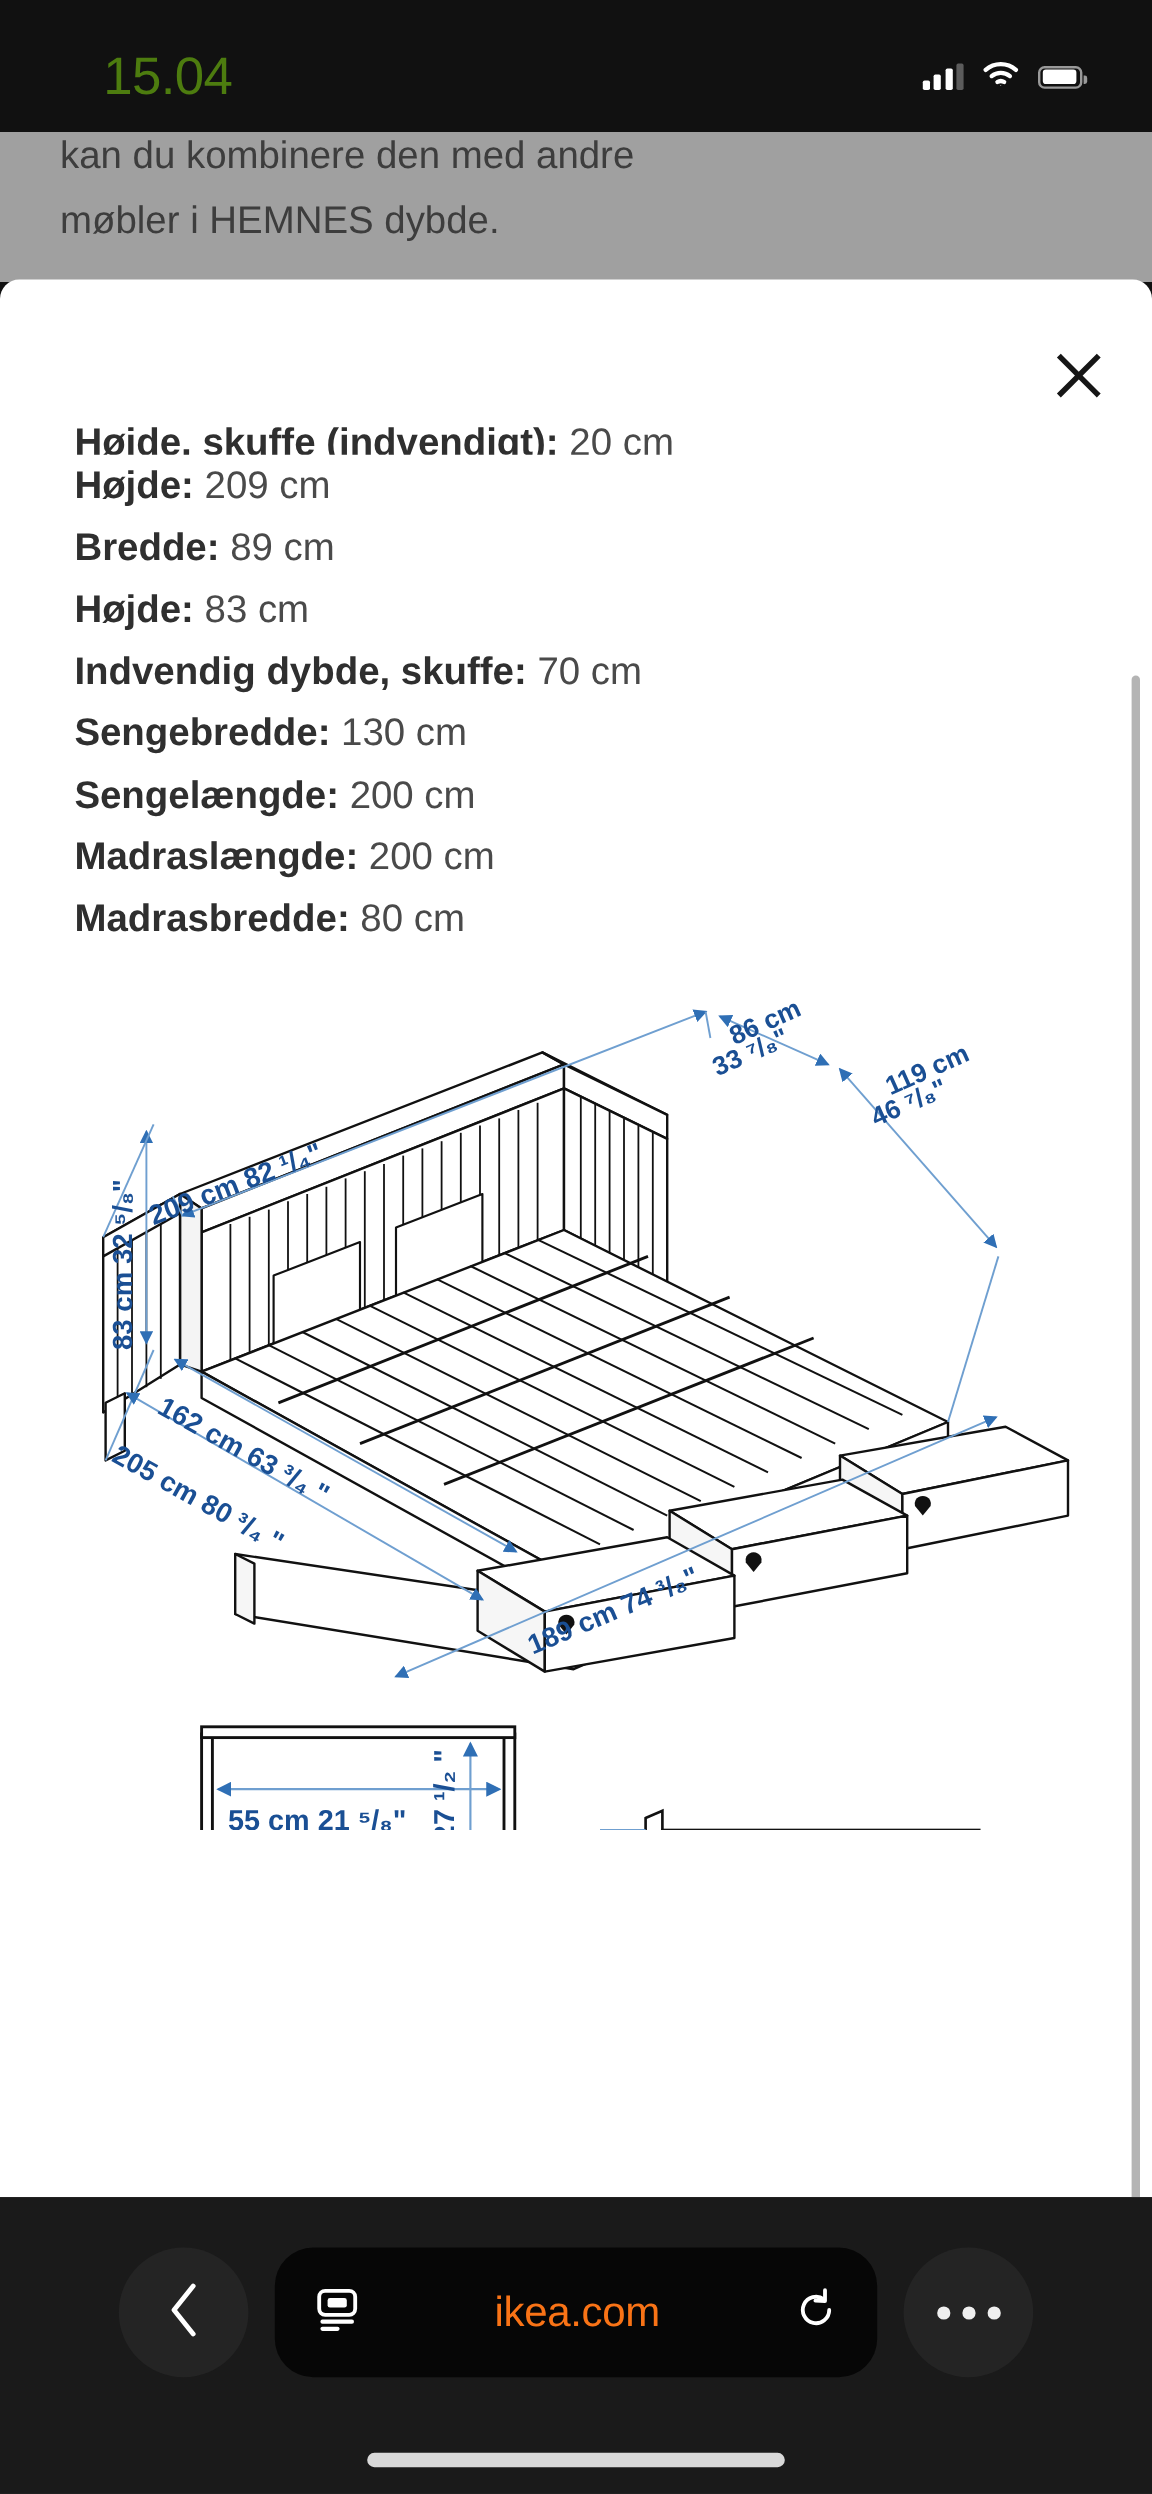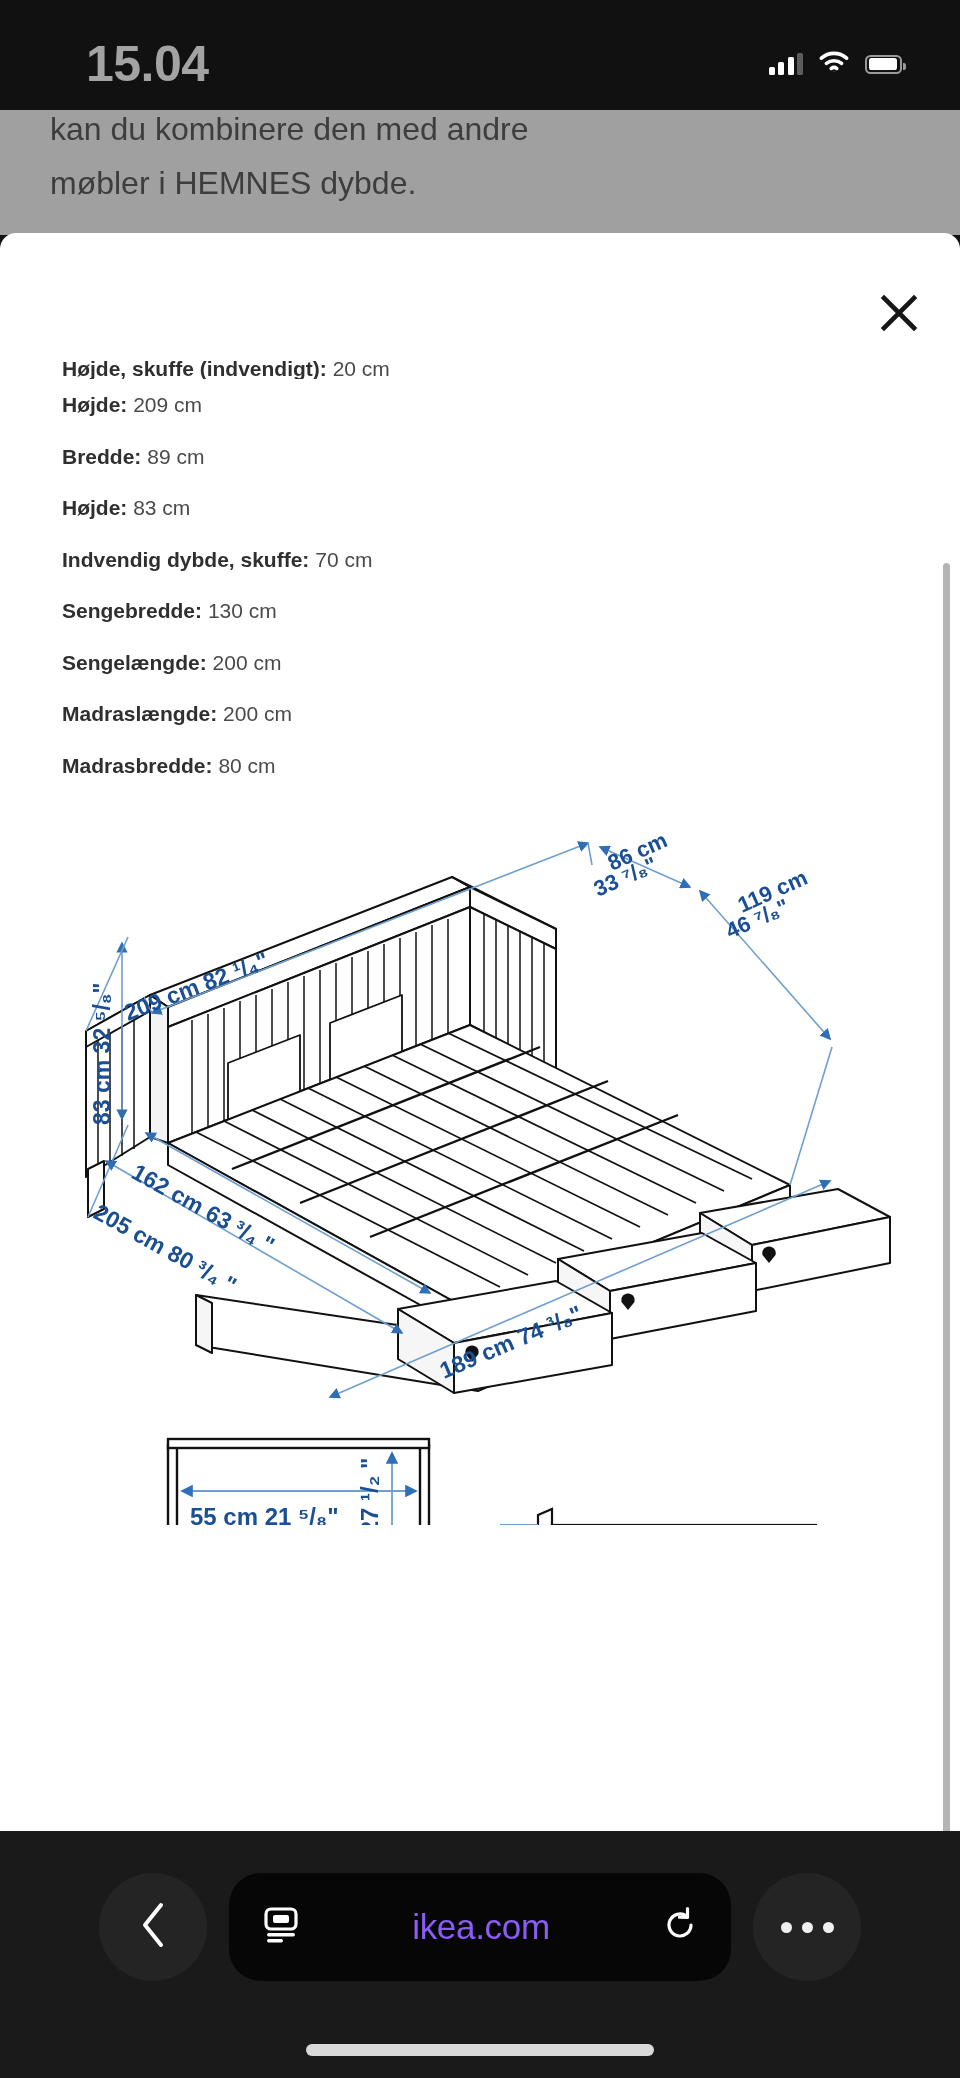--- a/index.html
+++ b/index.html
@@ -20,23 +20,23 @@
   
   #status-bar {
     position: absolute; left: 0; top: 0;
     width: 960px; height: 110px;
     background: #111111;
     display: flex; align-items: center;
     justify-content: space-between;
     padding: 18px 58px 0 86px;
   }
   #clock {
-    color: #a3a3a3;
-    font-size: 50px;
-    font-weight: 700;
+    color: #4d7c0f;
+    font-size: 44px;
+    font-weight: 400;
     letter-spacing: -0.5px;
   }
   #status-icons { display: flex; align-items: center; gap: 16px; }
   .sig-bars { display: flex; align-items: flex-end; gap: 3.5px; height: 22px; }
   .sig-bars i { display: block; width: 6px; background: #ffffff; border-radius: 1.5px; }
   .sig-bars i.b1 { height: 8px; }
   .sig-bars i.b2 { height: 13px; }
   .sig-bars i.b3 { height: 18px; }
   .sig-bars i.b4 { height: 22px; background: #5c5c5c; }
   .battery {
@@ -86,21 +86,21 @@
     cursor: pointer;
   }
   #close-btn svg { display: block; }
 
   
   #specs {
     padding: 0 0 0 62px;
     margin-top: 18px;
   }
   .spec-row {
-    font-size: 21px;
+    font-size: 32px;
     color: #3a3a3a;
     line-height: 51.5px;
     white-space: nowrap;
   }
   .spec-row.clipped { height: 36px; overflow: hidden; line-height: 51.5px; }
   .spec-row b { font-weight: 700; color: #2f2f2f; }
   .spec-row span { font-weight: 400; color: #4a4a4a; }
 
   
   #drawing-wrap {
@@ -138,21 +138,21 @@
   #url-pill {
     width: 502px; height: 108px;
     border-radius: 32px;
     background: #060606;
     display: flex; align-items: center;
     justify-content: space-between;
     padding: 0 34px;
     cursor: pointer;
   }
   #url-text {
-    color: #8b5cf6; font-size: 35px; letter-spacing: -0.3px;
+    color: #f97316; font-size: 35px; letter-spacing: -0.3px;
     flex: 1; text-align: center;
   }
   .dots { display: flex; gap: 10px; }
   .dots i { width: 11px; height: 11px; border-radius: 50%; background: #f0f0f0; display: block; }
   #home-indicator {
     position: absolute; left: 50%; bottom: 22px;
     transform: translateX(-50%);
     width: 348px; height: 12px;
     border-radius: 6px; background: #d9d9d9;
   }

